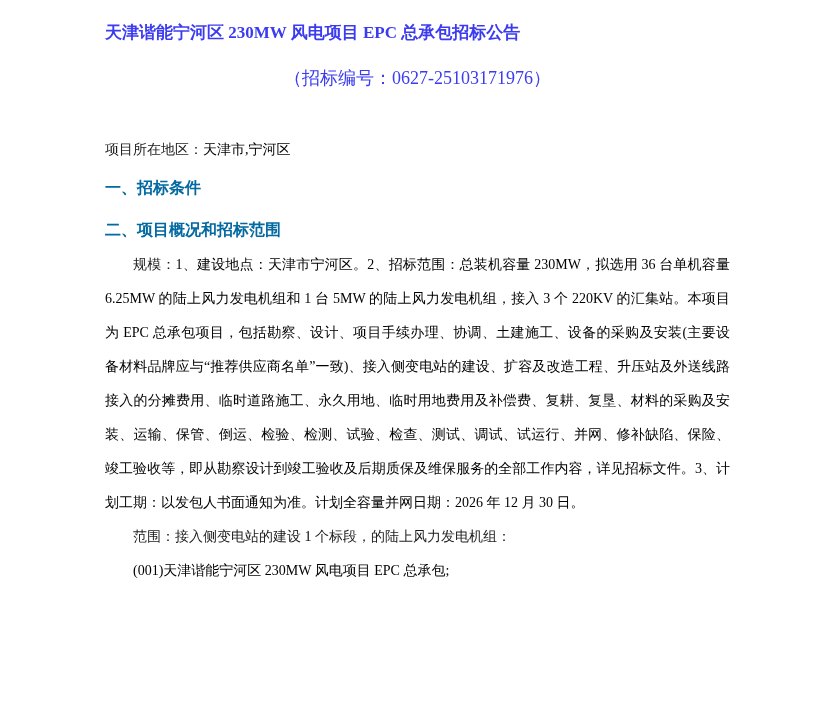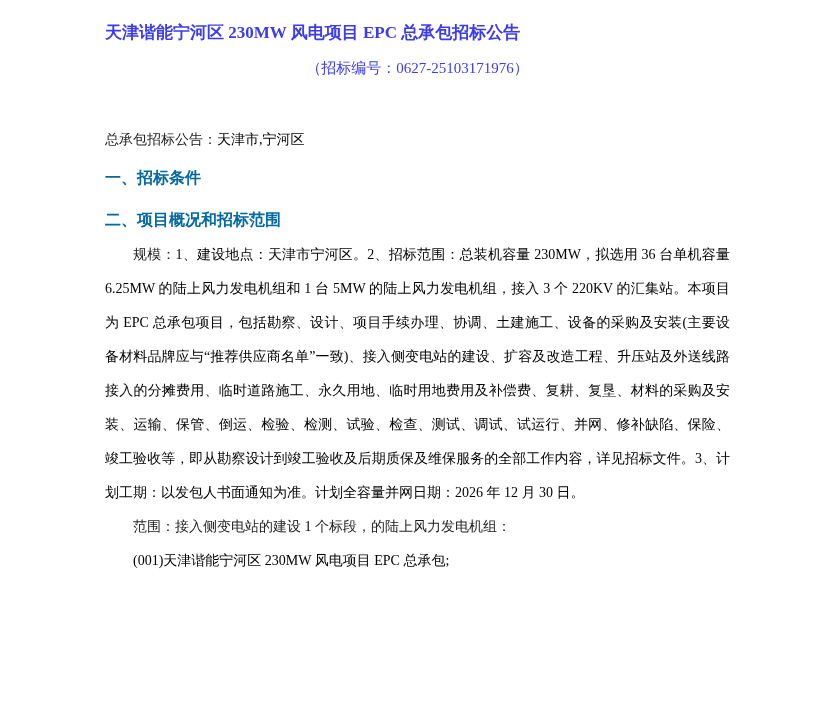--- a/index.html
+++ b/index.html
@@ -22,22 +22,22 @@
   }
   .title {
     margin: 0;
     padding-top: 2px;
     font-size: 17px;
     font-weight: bold;
     color: #3b3bf0;
     line-height: 22px;
   }
   .subtitle {
-    margin-top: 14px;
-    font-size: 15px;
+    margin-top: 24px;
+    font-size: 18px;
     text-align: center;
     color: #3b3bf0;
     line-height: 20px;
   }
   .location-line {
     margin-top: 52px;
     font-size: 14px;
     line-height: 20px;
   }
   .section-heading {
@@ -60,21 +60,21 @@
 </head>
 <body>
 
 <div class="doc">
 
   <h1 class="title">天津谐能宁河区 230MW 风电项目 EPC 总承包招标公告</h1>
 
   <div class="subtitle">（招标编号：0627-25103171976）</div>
 
   <div class="location-line">
-    <span>总承包招标公告：</span><span class="blue">天津市,宁河区</span>
+    <span>项目所在地区：</span><span class="blue">天津市,宁河区</span>
   </div>
 
   <h2 class="section-heading">一、招标条件</h2>
 
 
   <h2 class="section-heading">二、项目概况和招标范围</h2>
 
   <p class="body"><span>规模：</span><span class="blue">1、建设地点：天津市宁河区。2、招标范围：总装机容量 230MW，拟选用 36 台单机容量 6.25MW 的陆上风力发电机组和 1 台 5MW 的陆上风力发电机组，接入 3 个 220KV 的汇集站。本项目为 EPC 总承包项目，包括勘察、设计、项目手续办理、协调、土建施工、设备的采购及安装(主要设备材料品牌应与“推荐供应商名单”一致)、接入侧变电站的建设、扩容及改造工程、升压站及外送线路接入的分摊费用、临时道路施工、永久用地、临时用地费用及补偿费、复耕、复垦、材料的采购及安装、运输、保管、倒运、检验、检测、试验、检查、测试、调试、试运行、并网、修补缺陷、保险、竣工验收等，即从勘察设计到竣工验收及后期质保及维保服务的全部工作内容，详见招标文件。3、计划工期：以发包人书面通知为准。计划全容量并网日期：2026 年 12 月 30 日。</span></p>
 
   <p class="body no-gap"><span>范围：接入侧变电站的建设 </span><span class="blue">1</span><span> 个标段，的陆上风力发电机组：</span></p>

